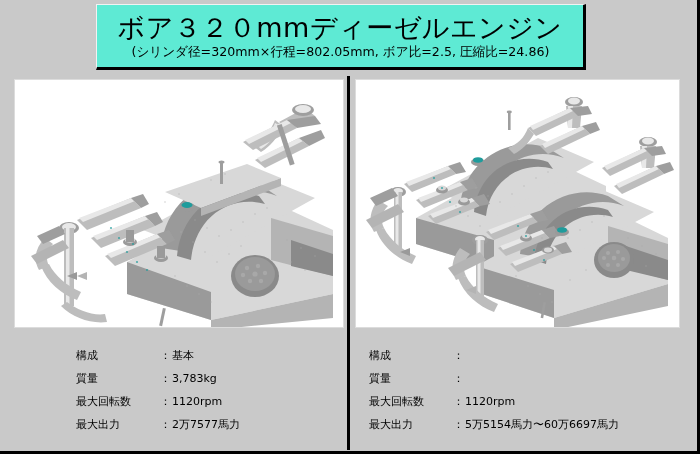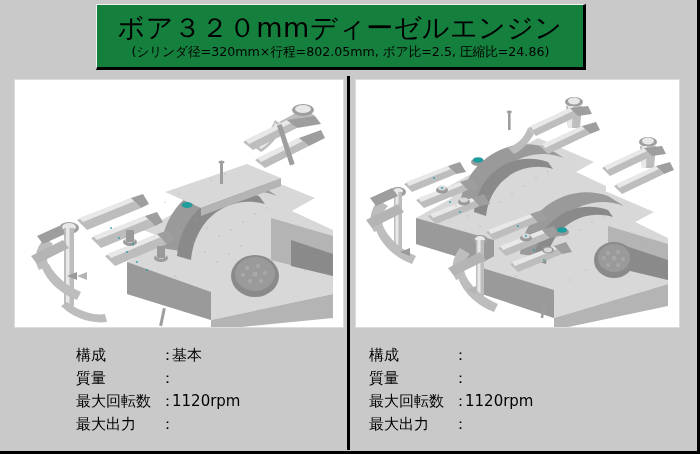--- a/index.html
+++ b/index.html
@@ -22,21 +22,21 @@
     border-bottom: 3px solid #000000;
   }
 
   
   .title-box {
     position: absolute;
     left: 96px;
     top: 4px;
     width: 490px;
     height: 66px;
-    background: #15803d;
+    background: #5eead4;
     border-top: 1px solid #f2f2f2;
     border-left: 1px solid #f2f2f2;
     border-right: 3px solid #000000;
     border-bottom: 3px solid #000000;
     box-sizing: border-box;
     display: flex;
     flex-direction: column;
     align-items: center;
     justify-content: center;
   }
@@ -101,21 +101,21 @@
   .render {
     position: absolute;
     inset: 0;
     overflow: hidden;
   }
 
   
   .specs {
     margin-top: 16px;
     color: #000000;
-    font-size: 15px;
+    font-size: 11px;
     line-height: 23px;
   }
   .panel-left  .specs { padding-left: 62px; }
   .panel-right .specs { padding-left: 14px; }
 
   .spec-row {
     display: flex;
     align-items: baseline;
     white-space: nowrap;
   }
@@ -288,29 +288,31 @@
 
       <div class="specs">
         <div class="spec-row">
           <span class="spec-label">構成</span>
           <span class="spec-colon">：</span>
           <span class="spec-value">基本</span>
         </div>
         <div class="spec-row">
           <span class="spec-label">質量</span>
           <span class="spec-colon">：</span>
+          <span class="spec-value">3,783kg</span>
         </div>
         <div class="spec-row">
           <span class="spec-label">最大回転数</span>
           <span class="spec-colon">：</span>
           <span class="spec-value">1120rpm</span>
         </div>
         <div class="spec-row">
           <span class="spec-label">最大出力</span>
           <span class="spec-colon">：</span>
+          <span class="spec-value">2万7577馬力</span>
         </div>
       </div>
     </div>
 
     <div class="panel panel-right">
 
       <div class="img-frame">
         <div class="render">
           <svg viewBox="0 0 325 250" width="325" height="250" preserveAspectRatio="xMidYMid meet">
             <g>
@@ -484,18 +486,19 @@
           <span class="spec-colon">：</span>
         </div>
         <div class="spec-row">
           <span class="spec-label">最大回転数</span>
           <span class="spec-colon">：</span>
           <span class="spec-value">1120rpm</span>
         </div>
         <div class="spec-row">
           <span class="spec-label">最大出力</span>
           <span class="spec-colon">：</span>
+          <span class="spec-value">5万5154馬力〜60万6697馬力</span>
         </div>
       </div>
     </div>
 
   </div>
 </div>
 
 </body></html>

